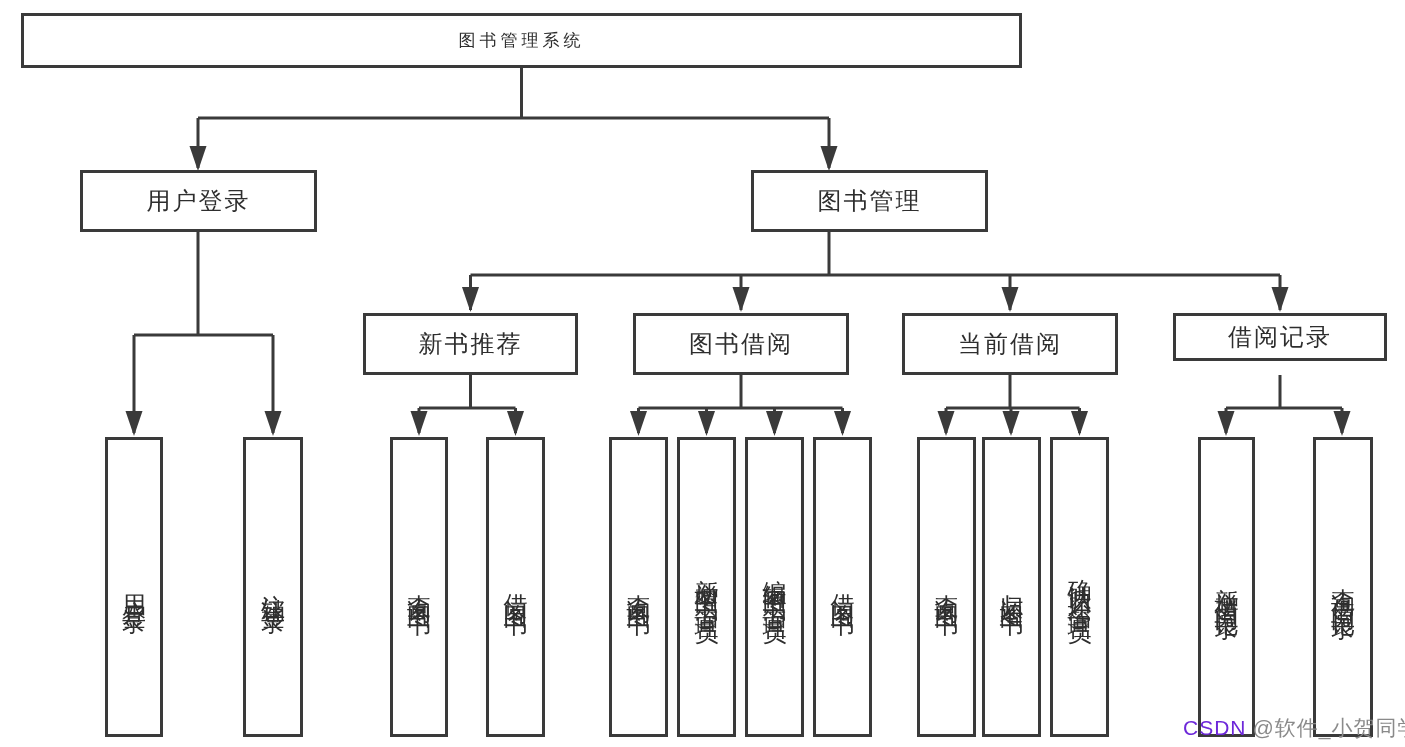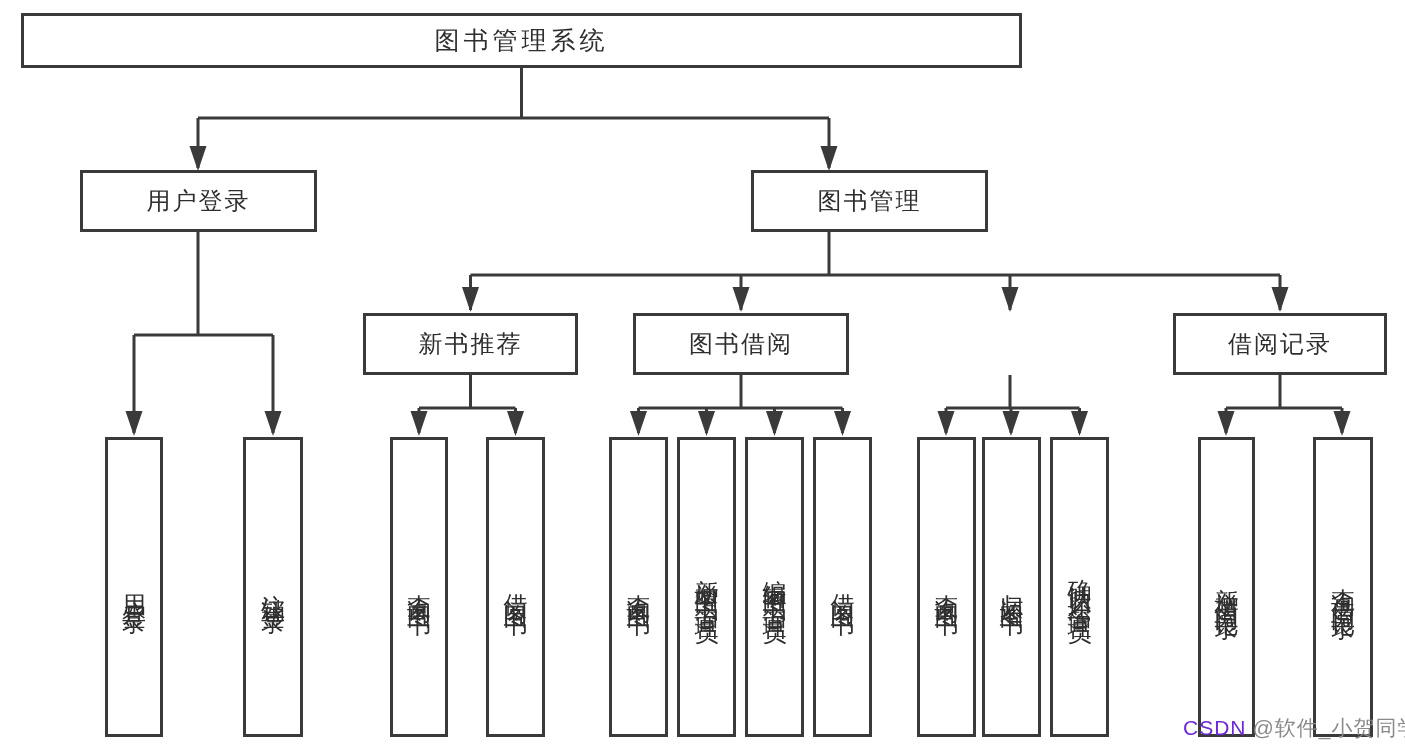--- a/index.html
+++ b/index.html
@@ -32,21 +32,21 @@
   }
   .node .lbl {
     color: #2e2e2e;
     white-space: nowrap;
   }
   .hbox .lbl {
     font-size: 24px;
     letter-spacing: 2px;
   }
   .rootbox .lbl {
-    font-size: 25px;
+    font-size: 17px;
     letter-spacing: 4px;
   }
   .leaf {
     height: 300px;
     top: 437px;
   }
   .leaf .lbl {
     writing-mode: vertical-rl;
     text-orientation: mixed;
     font-size: 24px;
@@ -119,21 +119,24 @@
   <div class="node hbox" style="left:711px;top:170px;width:237px;height:62px;margin-left:40px;">
     <span class="lbl">图书管理</span>
   </div>
 
   <div class="node hbox" style="left:363px;top:313px;width:215px;height:62px;">
     <span class="lbl">新书推荐</span>
   </div>
   <div class="node hbox" style="left:633px;top:313px;width:216px;height:62px;justify-content:center;">
     <span class="lbl">图书借阅</span>
   </div>
-  <div class="node hbox" style="left:1173px;top:313px;width:214px;height:62px;">
+  <div class="node hbox" style="left:902px;top:313px;width:216px;height:62px;">
+    <span class="lbl">当前借阅</span>
+  </div>
+  <div class="node hbox" style="left:1173px;top:313px;width:214px;height:48px;">
     <span class="lbl">借阅记录</span>
   </div>
 
   <div class="node leaf" style="left:105px;width:58px;">
     <span class="lbl">用户登录</span>
   </div>
   <div class="node leaf" style="left:243px;width:60px;">
     <span class="lbl">注销登录</span>
   </div>
 

